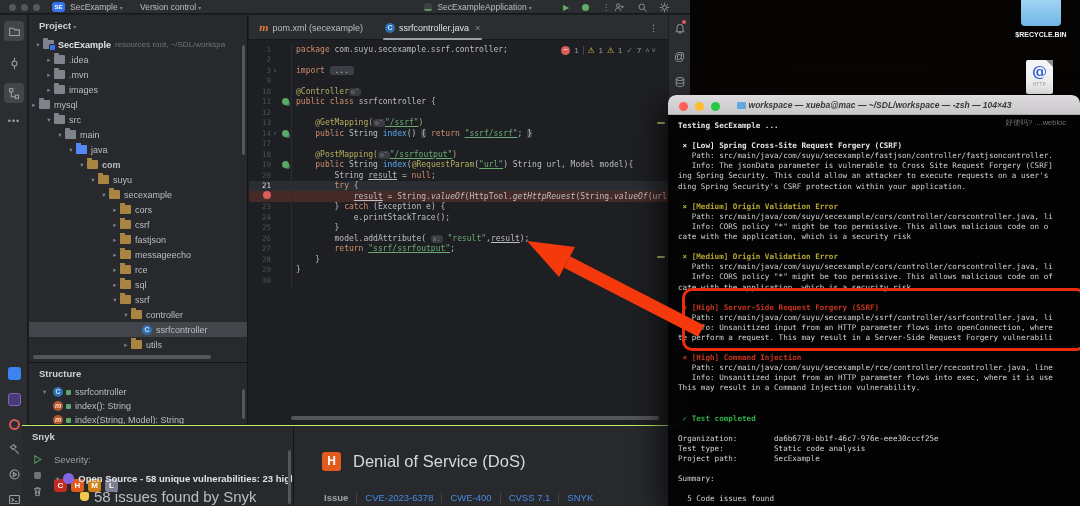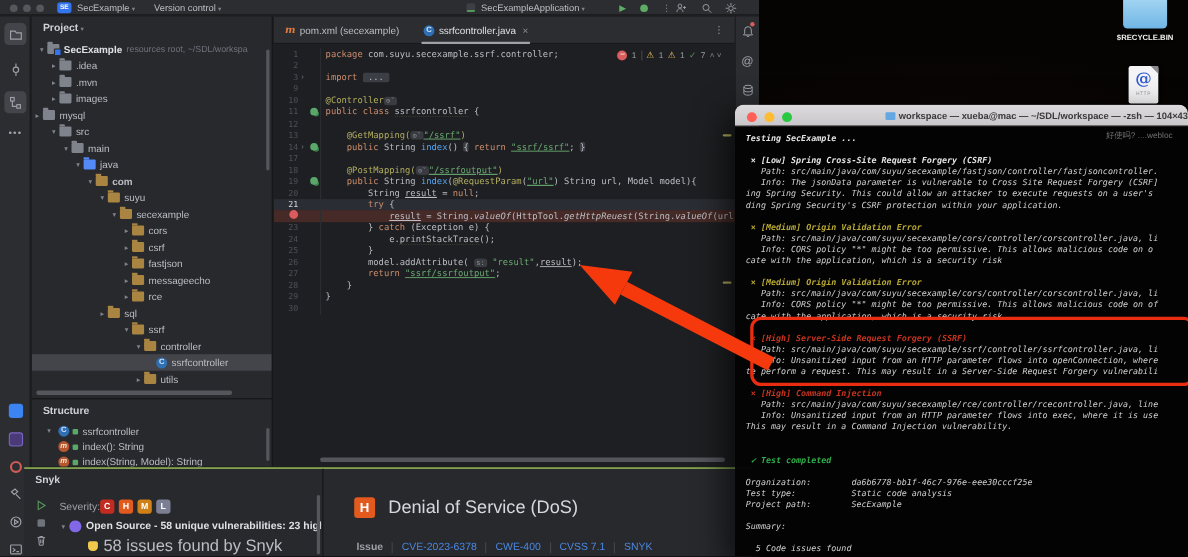--- a/index.html
+++ b/index.html
@@ -128,22 +128,22 @@
   .rs-ic { position:absolute; left:3px; width:15px; height:15px; display:flex; align-items:center; justify-content:center; }
   .rs-ic svg { width:12px; height:12px; stroke:#9da0a8; fill:none; stroke-width:1.2; }
   .bell-dot { position:absolute; right:1px; top:0; width:4px; height:4px; border-radius:50%; background:#db5c5c; }
   .at-glyph { color:#9da0a8; font-size:11px; }
 
   
   .snyk-panel { position:absolute; left:22px; top:425px; width:661px; height:81px; background:#27292d;
     border-top:1px solid #bef264; overflow:hidden; }
   .snyk-tools { position:absolute; left:6px; top:28px; width:18px; display:flex; flex-direction:column; gap:5px; align-items:center; }
   .snyk-tools svg { width:11px; height:11px; }
-  .sev-row { position:absolute; left:32px; top:28px; display:flex; align-items:flex-end; gap:0;
-    font-size:9.5px; color:#9da0a8; }
+  .sev-row { position:absolute; left:32px; top:28px; display:flex; align-items:flex-start; gap:14px;
+    font-size:9.5px; color:#9da0a8;flex-direction:column; }
   .sev-badge { width:13px; height:13px; border-radius:3px; color:#fff; font-size:8px; font-weight:bold;
     text-align:center; line-height:13px; }
   .snyk-row1 { position:absolute; left:32px; top:47px; display:flex; align-items:center; gap:4px;
     font-size:9.5px; color:#dfe1e5; font-weight:bold; white-space:nowrap; width:238px; overflow:hidden; }
   .snyk-dot { width:11px; height:11px; border-radius:50%; background:#8267e6; flex:none; }
   .snyk-row2 { position:absolute; left:58px; top:62px; display:flex; align-items:center; gap:5px;
     font-size:15px; color:#bcbec4; white-space:nowrap; }
   .hand { width:9px; height:9px; background:#f2c94c; border-radius:2px 2px 4px 4px; flex:none; }
   .snyk-div { position:absolute; left:271px; top:0; width:1px; height:81px; background:#141517; }
   .dos-head { position:absolute; left:300px; top:26px; display:flex; align-items:center; gap:12px; }
@@ -154,27 +154,27 @@
   .dos-meta .lbl { color:#9da0a8; font-weight:bold; }
   .dos-meta a { color:#4a87e0; text-decoration:none; }
   .dos-meta .sep { width:1px; height:10px; background:#43454a; }
 
   
   .terminal { position:absolute; left:668px; top:95px; width:412px; height:411px; border-radius:8px 8px 0 0;
     box-shadow:-8px 10px 30px rgba(0,0,0,.65); overflow:hidden; }
   .term-bar { position:absolute; left:0; top:0; width:412px; height:20px; border-radius:8px 8px 0 0;
     background:linear-gradient(#dddbdd,#c9c7c9); border-bottom:1px solid #a8a6a8; }
   .term-lights span { position:absolute; top:7px; width:9px; height:9px; border-radius:50%; }
-  .term-title { position:absolute; left:0; right:0; top:0; height:32px; line-height:20px; text-align:right;
-    color:#3a3a3a; font-size:8.5px; font-weight:bold; white-space:nowrap; }
+  .term-title { position:absolute; left:0; right:0; top:0; height:32px; line-height:20px; text-align:center;
+    color:#3a3a3a; font-size:8.5px; font-weight:bold; white-space:nowrap;font-style:italic; }
   .tfold { display:inline-block; width:9px; height:7px; background:#63a7e3; border-radius:1px; vertical-align:-1px; margin-right:3px; }
   .term-body { position:absolute; left:0; top:20px; width:412px; height:391px; background:rgba(3,3,3,.97);
     padding:6px 0 0 10px; }
   .ghost { position:absolute; right:14px; top:3px; color:#8d8d8d; font-size:7.5px; opacity:.8; }
-  .tml { white-space:pre; font-family:"DejaVu Sans Mono",monospace; font-size:7.6px; line-height:10.1px;font-style:italic; }
+  .tml { white-space:pre; font-family:"DejaVu Sans Mono",monospace; font-size:7.6px; line-height:10.1px; }
   .tl-w { color:#e6e6e6; font-weight:bold; } .tl-p { color:#d2d2d2; }
   .tl-y { color:#b8a832; font-weight:bold; } .tl-r { color:#c7341f; font-weight:bold; }
   .tl-g { color:#2fae4a; font-weight:bold; }
 
   
   .annot-box { position:absolute; left:682px; top:288px; width:404px; height:63px;
     border:3px solid #ea2c10; border-radius:10px; z-index:40; pointer-events:none; }
   .annot-arrow { position:absolute; left:0; top:0; width:1080px; height:506px; z-index:50; pointer-events:none; }
 </style>
 </head>
@@ -351,21 +351,21 @@
           <div class="trow" style="padding-left: 81px;">
             <span class="chv">▸</span>
             <span class="tico pkg"></span>
             <span class="tlabel">messageecho</span>
           </div>
           <div class="trow" style="padding-left: 81px;">
             <span class="chv">▸</span>
             <span class="tico pkg"></span>
             <span class="tlabel">rce</span>
           </div>
-          <div class="trow" style="padding-left: 59px;">
+          <div class="trow" style="padding-left: 81px;">
             <span class="chv">▸</span>
             <span class="tico pkg"></span>
             <span class="tlabel">sql</span>
           </div>
           <div class="trow" style="padding-left: 81px;">
             <span class="chv">▾</span>
             <span class="tico pkg"></span>
             <span class="tlabel">ssrf</span>
           </div>
           <div class="trow" style="padding-left: 92px;">

